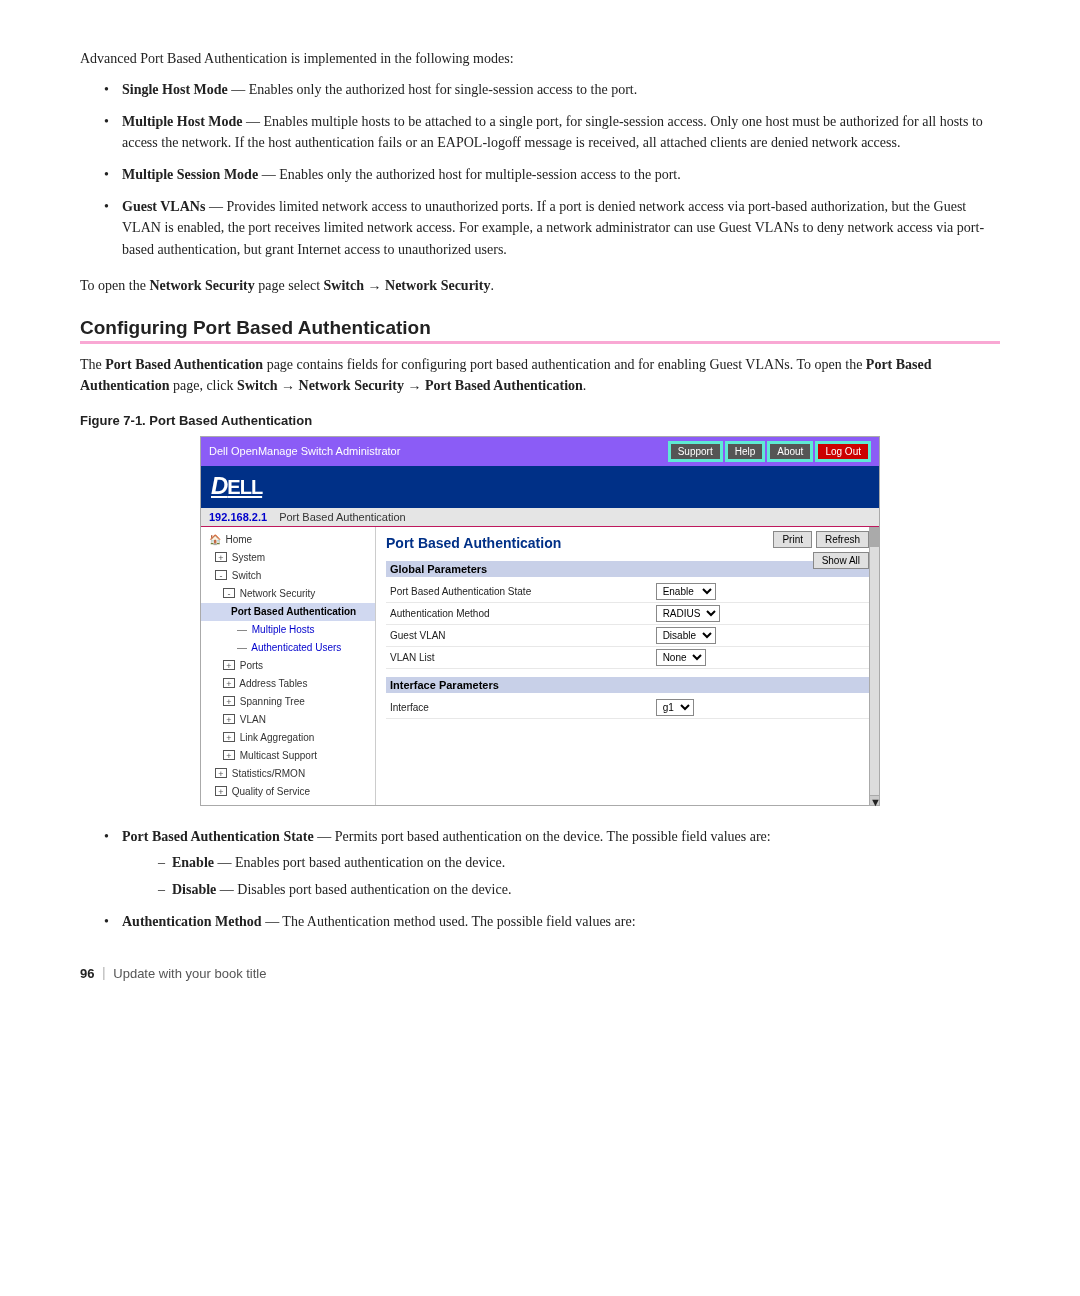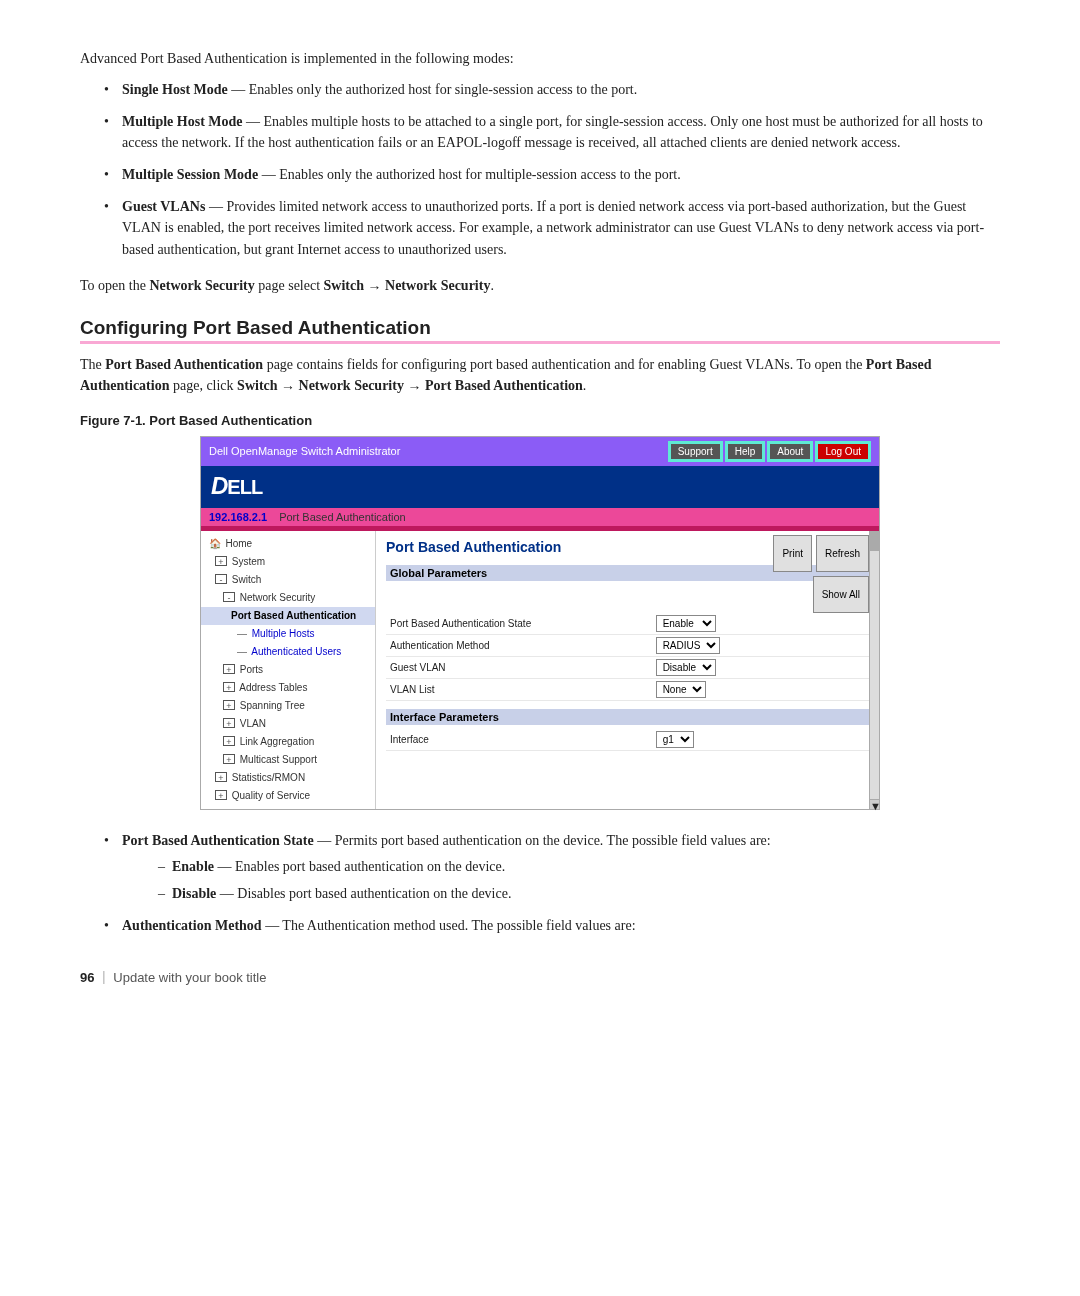--- a/index.html
+++ b/index.html
@@ -97,25 +97,26 @@
     .dell-logo-bar {
       background: #003087;
       padding: 6px 10px 8px 10px;
     }
     .dell-logo {
       font-size: 22px;
       font-weight: 900;
       color: #fff;
       font-family: Arial Black, Arial, sans-serif;
       letter-spacing: -1px;
+      text-decoration: underline;
     }
 
     .dell-breadcrumb-bar {
-      background: #ec4899;
-      border-bottom: 5px solid #be185d;
+      background: #e5e5e5;
+      border-bottom: 1px solid #be185d;
       padding: 3px 8px;
       display: flex;
       align-items: center;
       gap: 12px;
     }
     .dell-breadcrumb-ip {
       color: #0000cc;
       font-weight: bold;
       font-size: 11px;
     }
@@ -195,21 +196,21 @@
       align-items: flex-end;
       margin-top: -4px;
     }
     .content-btn-row {
       display: flex;
       gap: 4px;
     }
     .content-btn {
       background: #e0e0e0;
       border: 1px solid #888;
-      padding: 12px 8px;
+      padding: 2px 8px;
       font-size: 10px;
       cursor: pointer;
       color: #000;
       text-align: right;
     }
 
     .section-bar {
       background: #c8d0e8;
       font-weight: bold;
       font-size: 11px;

